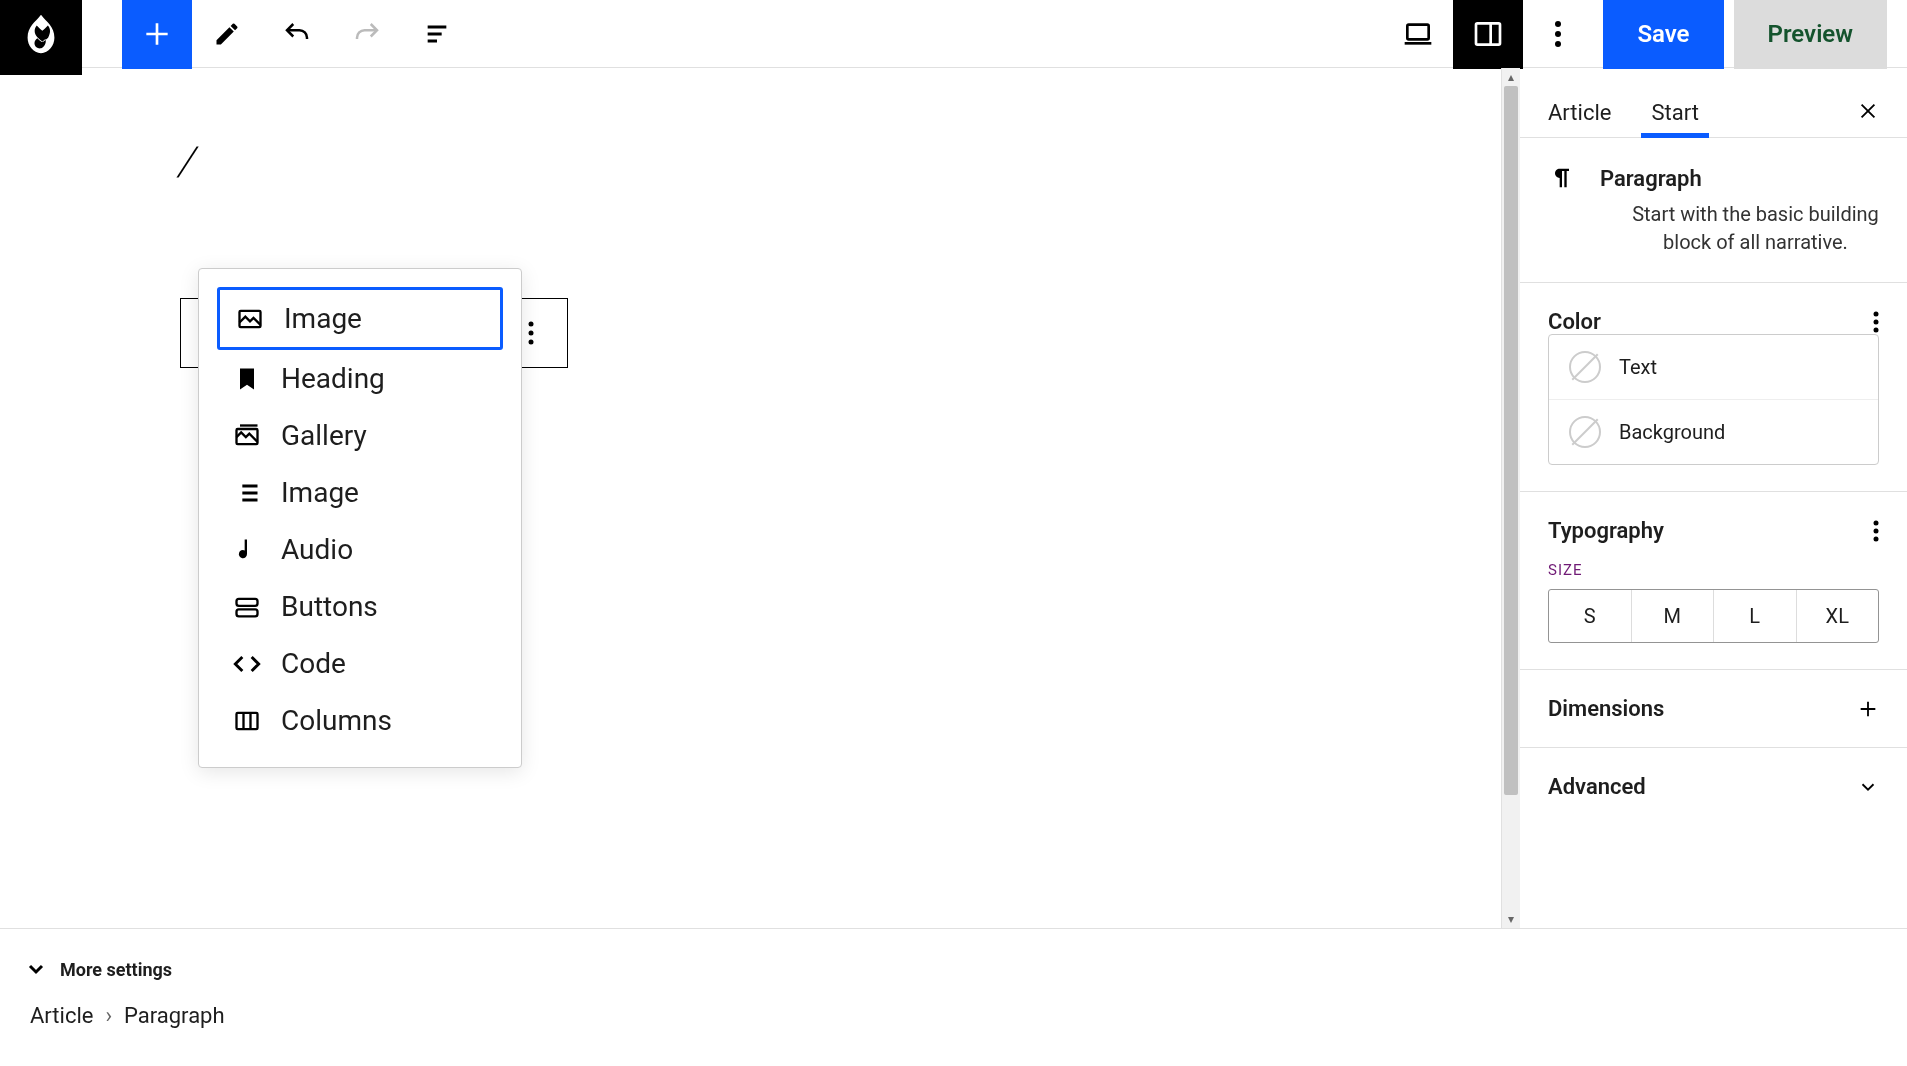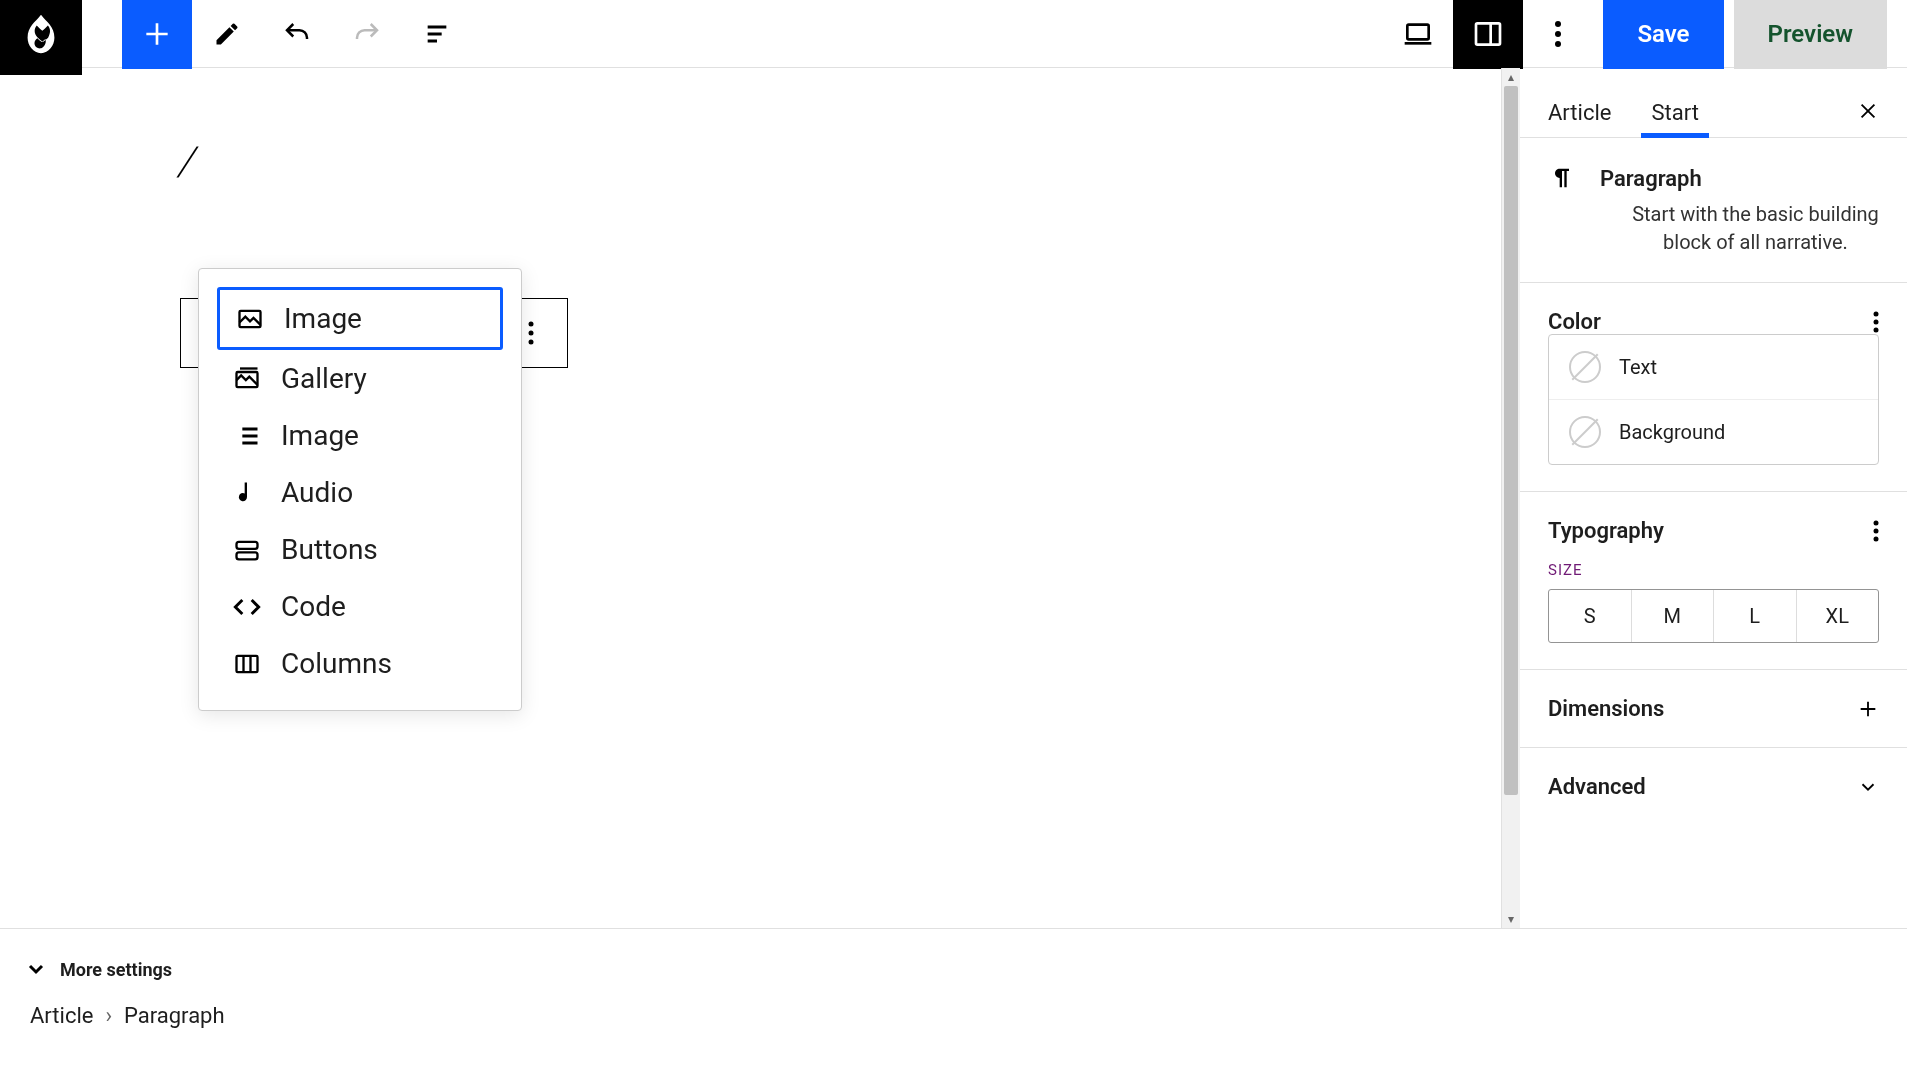--- a/index.html
+++ b/index.html
@@ -139,20 +139,26 @@
 
     <div class="popup">
       <div class="popup-item selected">
         <svg viewBox="0 0 24 24" fill="none" stroke="#000" stroke-width="2">
             <rect x="3" y="5" width="18" height="14" rx="1"></rect>
             <path d="M3 15l5-5 4 4 3-3 6 6"></path>
           </svg>
         <span>Image</span>
       </div>
       <div class="popup-item">
+        <svg viewBox="0 0 24 24" fill="#000">
+            <path d="M6 3h12v18l-6-4-6 4z"></path>
+          </svg>
+        <span>Heading</span>
+      </div>
+      <div class="popup-item">
         <svg viewBox="0 0 24 24" fill="none" stroke="#000" stroke-width="2">
             <rect x="3" y="6" width="18" height="13" rx="1"></rect>
             <path d="M3 13l4-4 4 4 3-3 7 7"></path>
             <path d="M6 3h15"></path>
           </svg>
         <span>Gallery</span>
       </div>
       <div class="popup-item">
         <svg viewBox="0 0 24 24" fill="none" stroke="#000" stroke-width="2.5">
             <path d="M8 6h13M8 12h13M8 18h13M3 6h0M3 12h0M3 18h0"></path>

